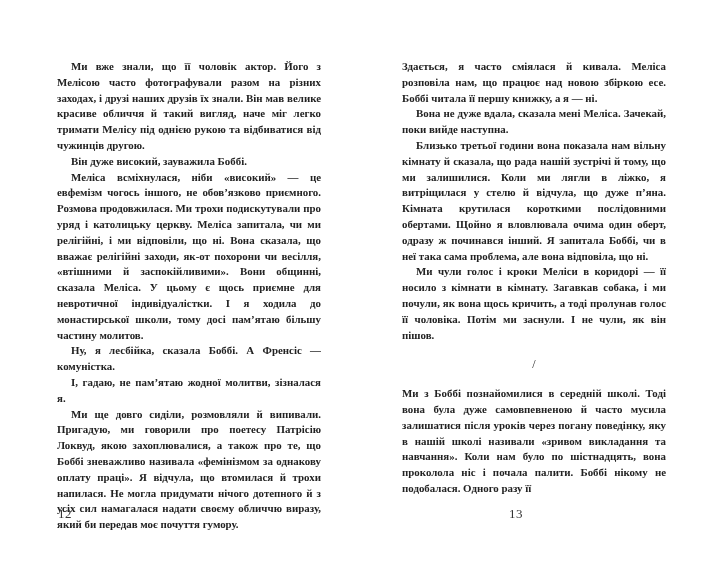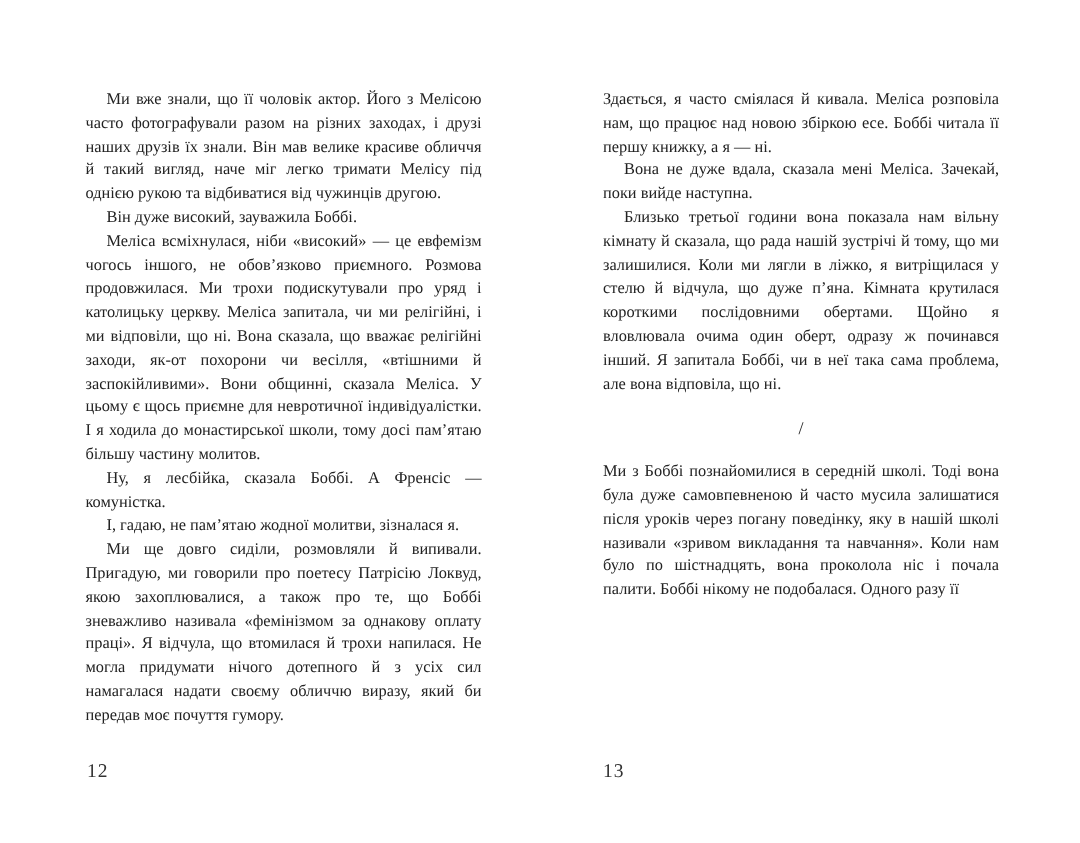--- a/index.html
+++ b/index.html
@@ -22,57 +22,59 @@
     font-size: 10.9px;
     line-height: 15.8px;
     color: #222222;
     text-align: justify;
   }
   .text-block.left  { left: 57px; }
   .text-block.right { left: 402px; }
   .text-block p {
     margin: 0;
     padding: 0;
+    font-weight: bold;
   }
   .text-block p.indent { text-indent: 14px; }
   .text-block p.no-indent { text-indent: 0; }
   .section-divider {
     text-align: center;
     font-size: 12px;
     color: #222222;
     margin: 14px 0 13px 0;
   }
   .folio {
     position: absolute;
     top: 506px;
     font-size: 13px;
     letter-spacing: 0.6px;
     color: #333333;
   }
   .folio.left  { left: 58px; }
-  .folio.right { left: 402px; width: 264px; text-align: left; }
+  .folio.right { left: 384px; width: 264px; text-align: center; }
 </style>
 </head>
 <body>
 
 <div class="spread">
 
   <div class="text-block left">
     <p class="indent">Ми вже знали, що її чоловік актор. Його з Мелісою часто фотографували разом на різних заходах, і друзі наших друзів їх знали. Він мав велике красиве обличчя й такий вигляд, наче міг легко тримати Мелісу під однією рукою та відбиватися від чужинців другою.</p>
     <p class="indent">Він дуже високий, зауважила Боббі.</p>
     <p class="indent">Меліса всміхнулася, ніби «високий» — це евфемізм чогось іншого, не обов’язково приємного. Розмова продовжилася. Ми трохи подискутували про уряд і католицьку церкву. Меліса запитала, чи ми релігійні, і ми відповіли, що ні. Вона сказала, що вважає релігійні заходи, як-от похорони чи весілля, «втішними й заспокійливими». Вони общинні, сказала Меліса. У цьому є щось приємне для невротичної індивідуалістки. І я ходила до монастирської школи, тому досі пам’ятаю більшу частину молитов.</p>
     <p class="indent">Ну, я лесбійка, сказала Боббі. А Френсіс — комуністка.</p>
     <p class="indent">І, гадаю, не пам’ятаю жодної молитви, зізналася я.</p>
     <p class="indent">Ми ще довго сиділи, розмовляли й випивали. Пригадую, ми говорили про поетесу Патрісію Локвуд, якою захоплювалися, а також про те, що Боббі зневажливо називала «фемінізмом за однакову оплату праці». Я відчула, що втомилася й трохи напилася. Не могла придумати нічого дотепного й з усіх сил намагалася надати своєму обличчю виразу, який би передав моє почуття гумору.</p>
   </div>
 
   <div class="text-block right">
     <p class="no-indent">Здається, я часто сміялася й кивала. Меліса розповіла нам, що працює над новою збіркою есе. Боббі читала її першу книжку, а я — ні.</p>
     <p class="indent">Вона не дуже вдала, сказала мені Меліса. Зачекай, поки вийде наступна.</p>
     <p class="indent">Близько третьої години вона показала нам вільну кімнату й сказала, що рада нашій зустрічі й тому, що ми залишилися. Коли ми лягли в ліжко, я витріщилася у стелю й відчула, що дуже п’яна. Кімната крутилася короткими послідовними обертами. Щойно я вловлювала очима один оберт, одразу ж починався інший. Я запитала Боббі, чи в неї така сама проблема, але вона відповіла, що ні.</p>
+    <p class="indent">Ми чули голос і кроки Меліси в коридорі — її носило з кімнати в кімнату. Загавкав собака, і ми почули, як вона щось кричить, а тоді пролунав голос її чоловіка. Потім ми заснули. І не чули, як він пішов.</p>
     <div class="section-divider">/</div>
     <p class="no-indent">Ми з Боббі познайомилися в середній школі. Тоді вона була дуже самовпевненою й часто мусила залишатися після уроків через погану поведінку, яку в нашій школі називали «зривом викладання та навчання». Коли нам було по шістнадцять, вона проколола ніс і почала палити. Боббі нікому не подобалася. Одного разу її</p>
   </div>
 
   <div class="folio left">12</div>
   <div class="folio right">13</div>
 
 </div>
 
 </body></html>

